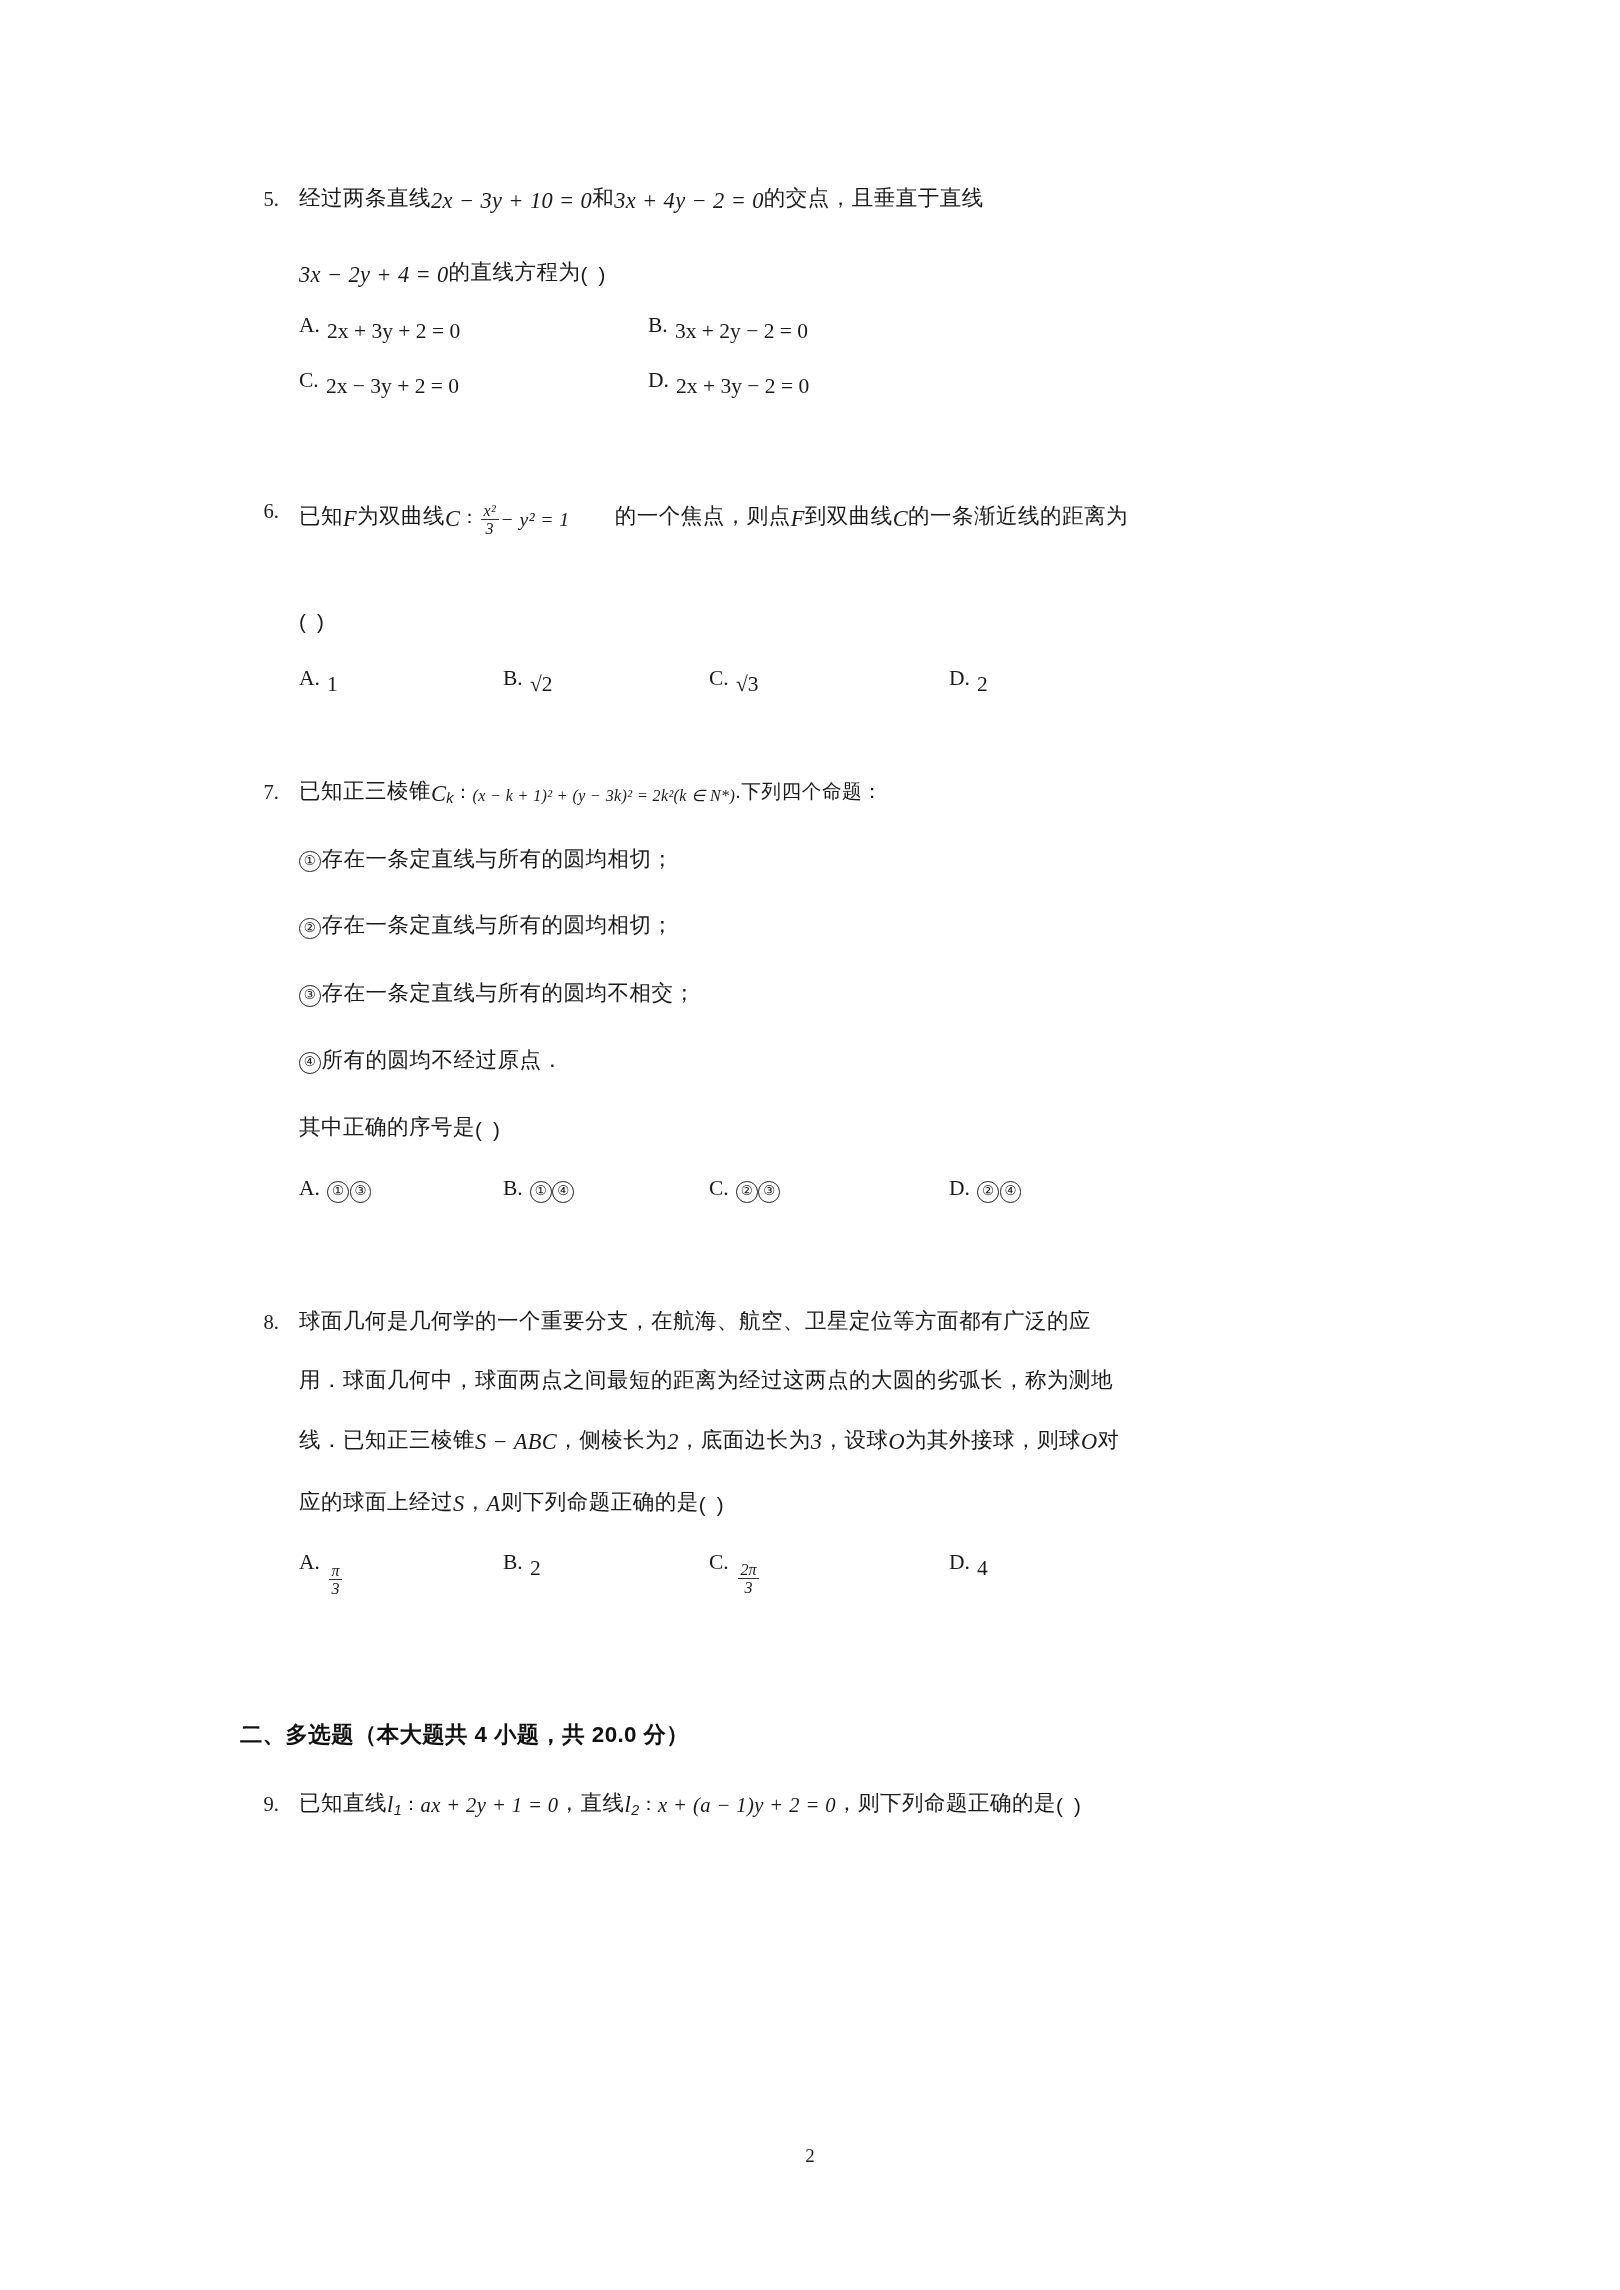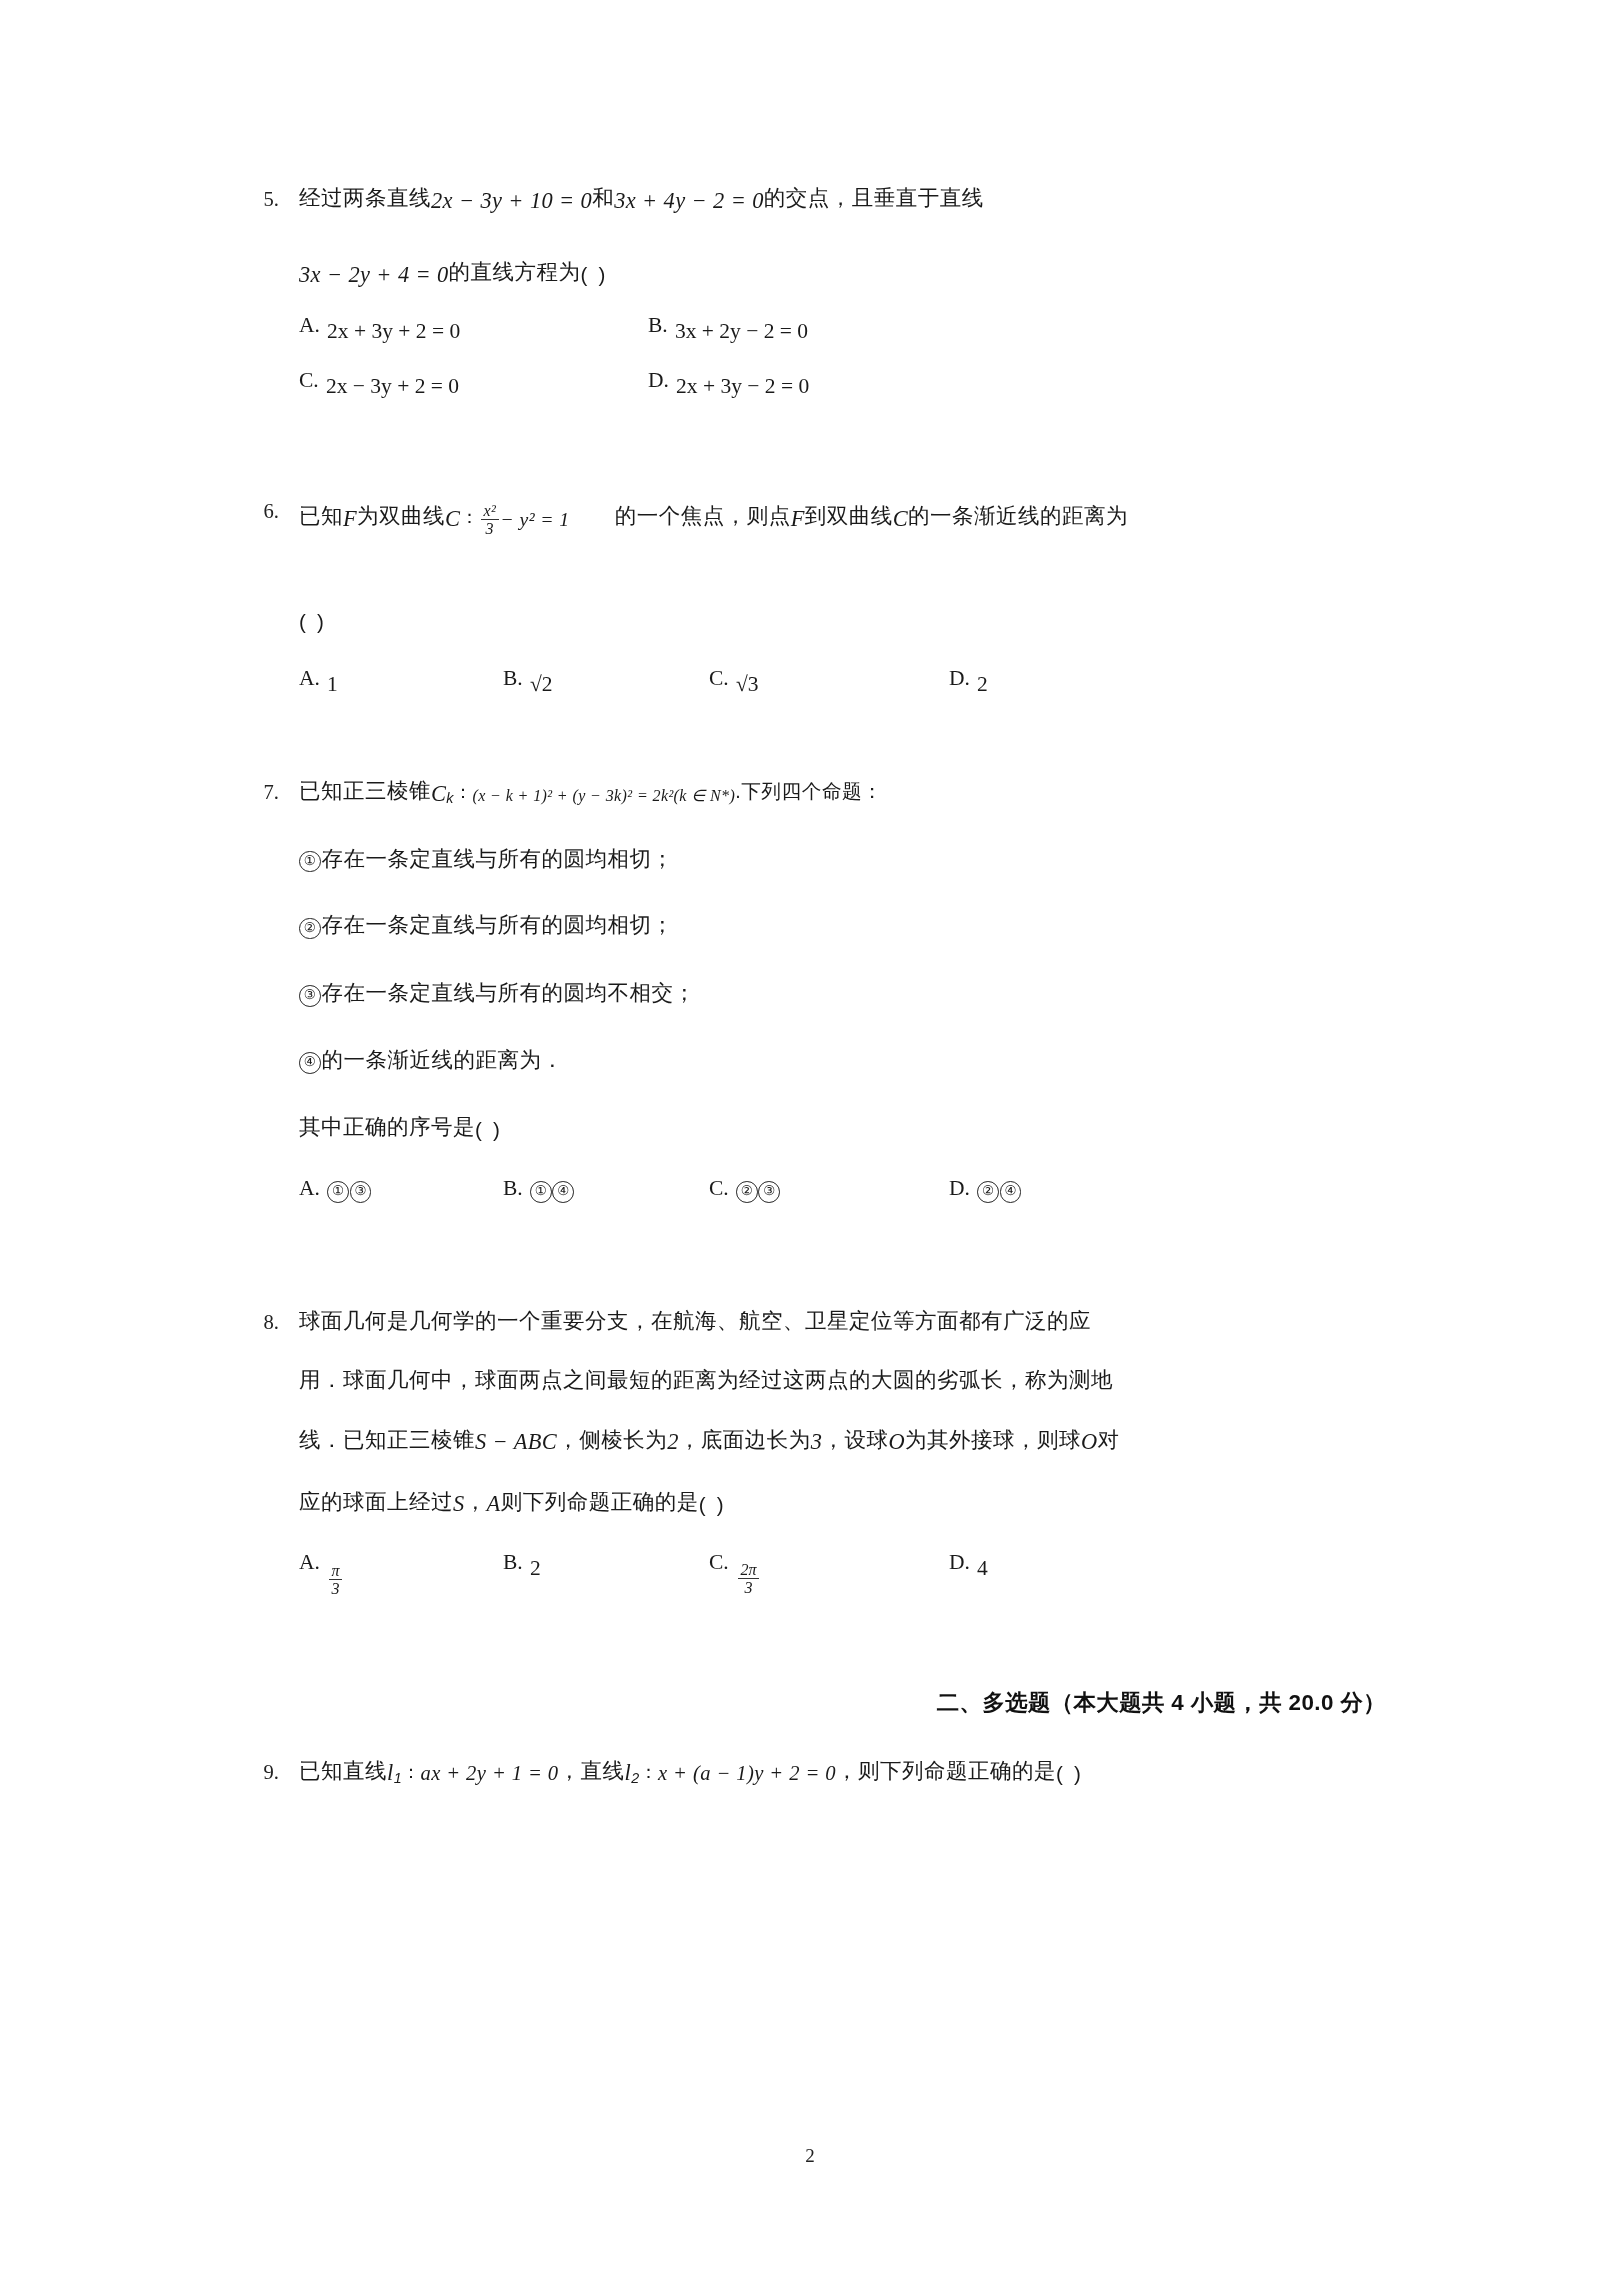--- a/index.html
+++ b/index.html
@@ -229,21 +229,21 @@
         <div class="line" style="margin-top:43px;">
           <span class="circled">①</span><span class="cn">存在一条定直线与所有的圆均相切；</span>
         </div>
         <div class="line" style="margin-top:43px;">
           <span class="circled">②</span><span class="cn">存在一条定直线与所有的圆均相切；</span>
         </div>
         <div class="line" style="margin-top:44px;">
           <span class="circled">③</span><span class="cn">存在一条定直线与所有的圆均不相交；</span>
         </div>
         <div class="line" style="margin-top:43px;">
-          <span class="circled">④</span><span class="cn">的一条渐近线的距离为．</span>
+          <span class="circled">④</span><span class="cn">所有的圆均不经过原点．</span>
         </div>
         <div class="line" style="margin-top:43px;">
           <span class="cn">其中正确的序号是</span><span class="paren">(   )</span>
         </div>
         <div class="opt-row" style="margin-top:36px;">
           <div class="opt" style="width:204px;">
             <span class="opt-label">A.</span>
             <span class="circled">①</span>
               <span class="circled">③</span>
           </div>
@@ -301,21 +301,21 @@
               </span>
           </div>
           <div class="opt">
             <span class="opt-label">D.</span>
             <span class="opt-val">4</span>
           </div>
         </div>
       </div>
     </div>
 
-    <div style="margin-left:0;text-align:right;">
+    <div style="margin-top:32px; margin-left:0;">
       <span class="section-head">二、多选题（本大题共 4 小题，共 20.0 分）</span>
     </div>
 
     <div class="q" style="margin-top:43px;">
       <div class="qnum">9.</div>
       <div class="qbody">
         <div class="line">
           <span class="cn">已知直线</span><span class="math">l</span><span class="sub">1</span><span class="cn" style="font-size:18px;">：</span><span class="math" style="font-size:20.6px;">ax + 2y + 1 = 0</span><span class="cn">，直线</span><span class="math">l</span><span class="sub">2</span><span class="cn" style="font-size:18px;">：</span><span class="math" style="font-size:20.6px;">x + (a − 1)y + 2 = 0</span><span class="cn">，则下列命题正确的是</span><span class="paren">(   )</span>
         </div>
       </div>

